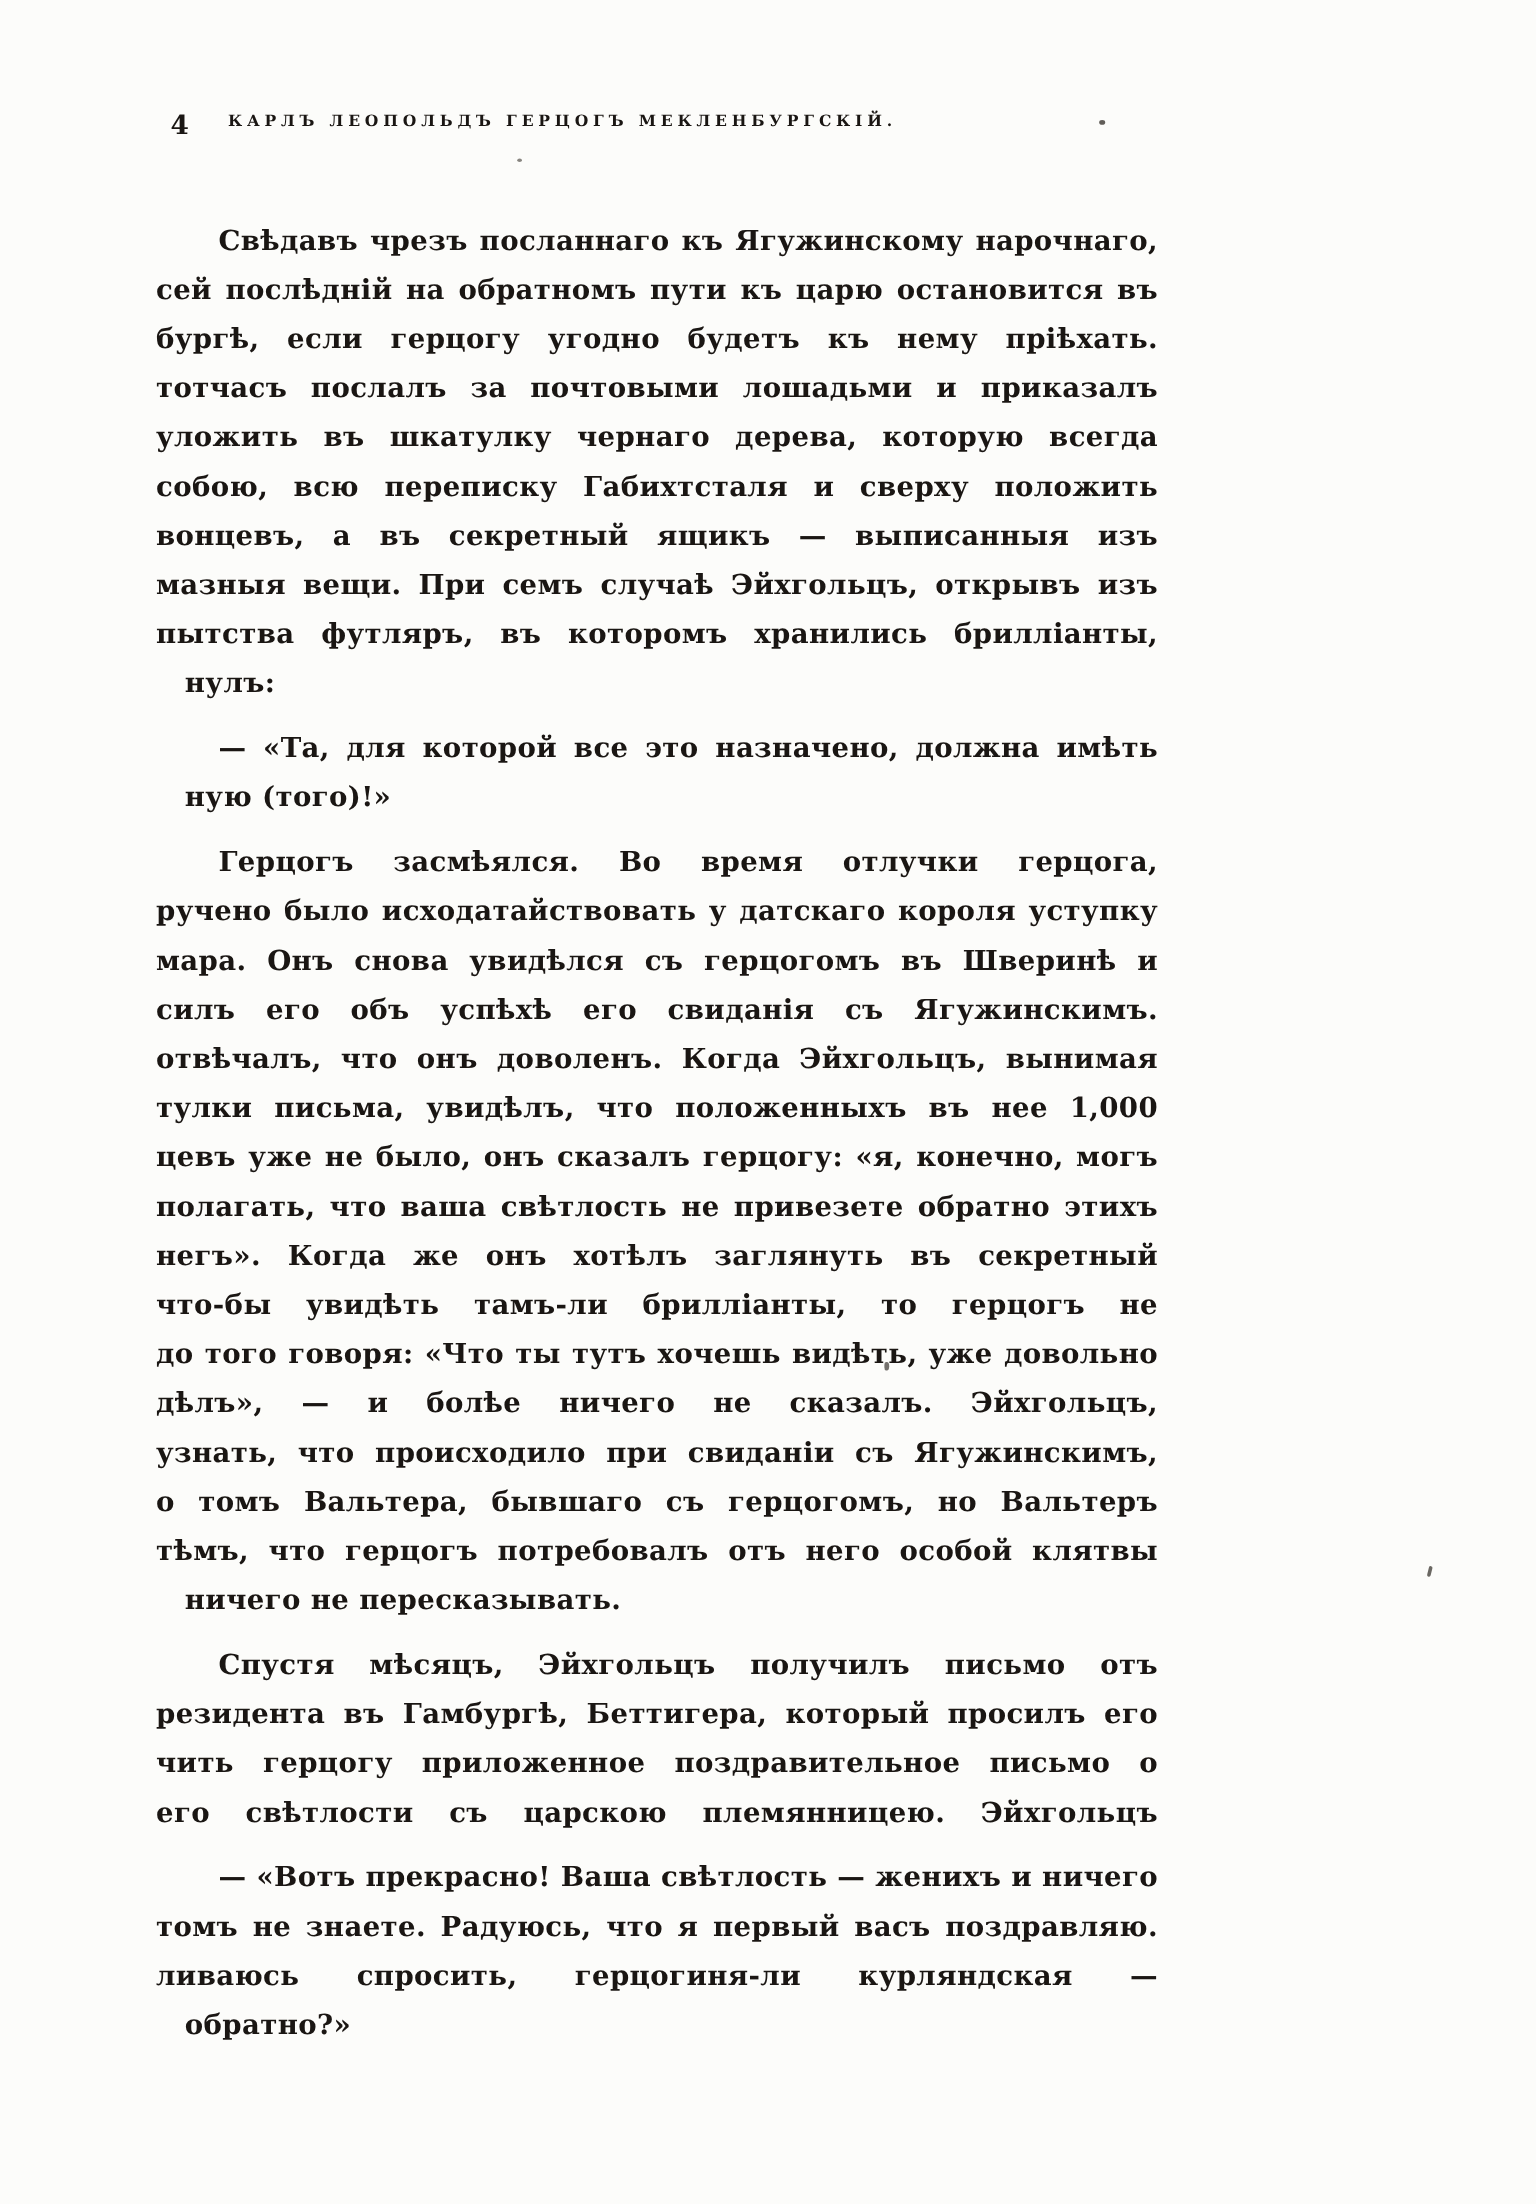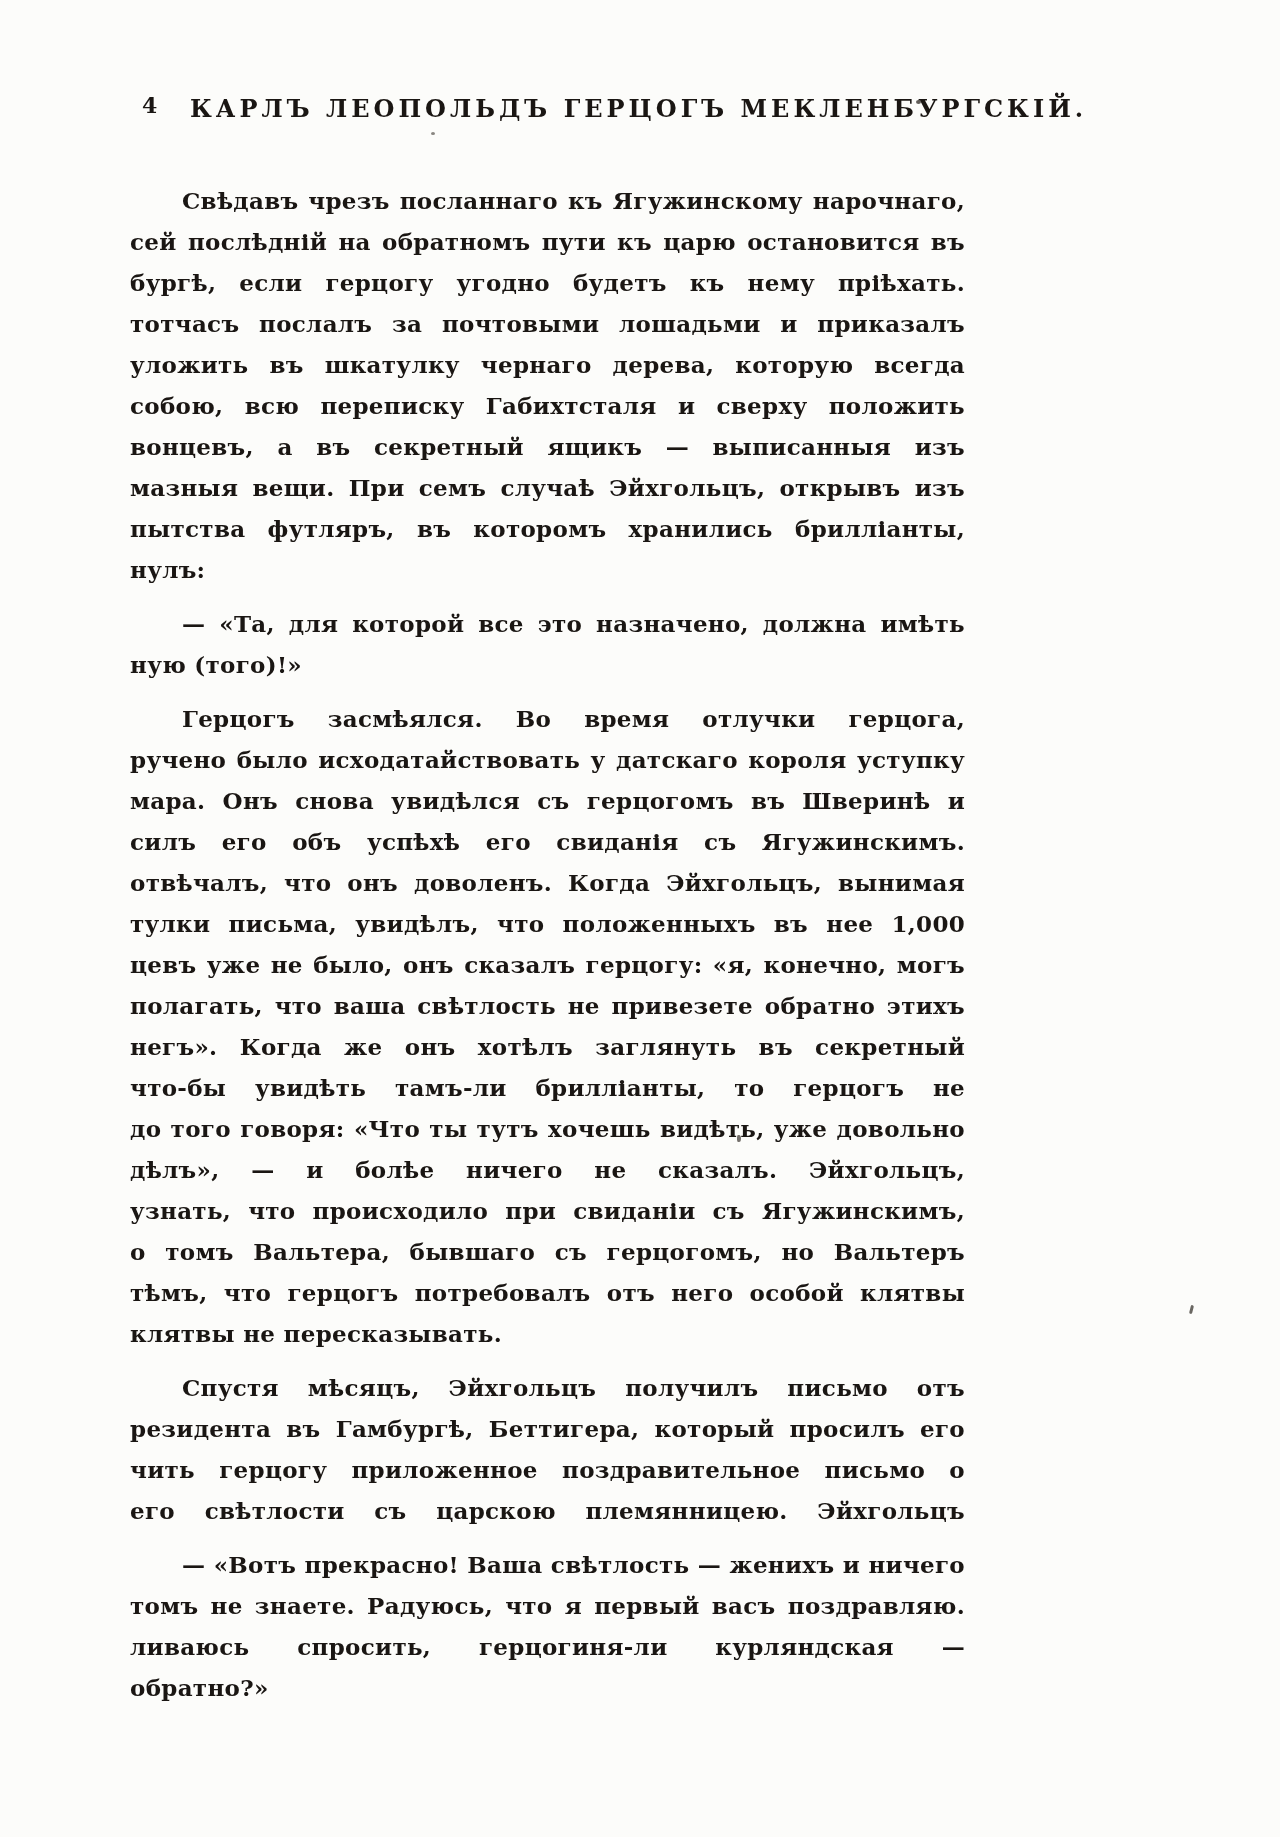--- a/index.html
+++ b/index.html
@@ -29,22 +29,22 @@
     left: 12px;
     top: 0;
     font-size: 22px;
     font-weight: bold;
   }
   .running-title {
     position: absolute;
     left: 60px;
     right: 4px;
     top: 2px;
-    text-align: right;
-    font-size: 24px;
+    text-align: left;
+    font-size: 13px;
     font-weight: bold;
     letter-spacing: 4px;
     white-space: nowrap;
   }
   .body-text {
     position: absolute;
     top: 180px;
     left: 130px;
     width: 835px;
     font-size: 23px;
@@ -59,20 +59,21 @@
     text-align: justify;
     text-align-last: justify;
     height: 41px;
     overflow: hidden;
   }
   .pline-first {
     text-indent: 52px;
   }
   .pline-last {
     text-align-last: left;
+    margin-left: 24px;
   }
   .speck {
     position: absolute;
     background: #3a352f;
     border-radius: 50%;
   }
   .speck-1 { left: 916px; top: 100px; width: 5px; height: 4px; opacity: .8; }
   .speck-3 { left: 737px; top: 1135px; width: 4px; height: 7px; opacity: .7; border-radius: 40% 60% 60% 40%; }
   .speck-4 { left: 1190px; top: 1305px; width: 3px; height: 9px; opacity: .75; transform: rotate(14deg); border-radius: 2px; }
   .speck-5 { left: 431px; top: 132px; width: 4px; height: 3px; opacity: .6; }
@@ -113,21 +114,21 @@
         <div class="pline">тулки письма, увидѣлъ, что положенныхъ въ нее 1,000 червон-</div>
         <div class="pline">цевъ уже не было, онъ сказалъ герцогу: «я, конечно, могъ пред-</div>
         <div class="pline">полагать, что ваша свѣтлость не привезете обратно этихъ де-</div>
         <div class="pline">негъ». Когда же онъ хотѣлъ заглянуть въ секретный ящикъ,</div>
         <div class="pline">что-бы увидѣть тамъ-ли брилліанты, то герцогъ не допустилъ его</div>
         <div class="pline">до того говоря: «Что ты тутъ хочешь видѣть, уже довольно ви-</div>
         <div class="pline">дѣлъ», — и болѣе ничего не сказалъ. Эйхгольцъ, любопытствуя</div>
         <div class="pline">узнать, что происходило при свиданіи съ Ягужинскимъ, спросилъ</div>
         <div class="pline">о томъ Вальтера, бывшаго съ герцогомъ, но Вальтеръ извинялся</div>
         <div class="pline">тѣмъ, что герцогъ потребовалъ отъ него особой клятвы никому</div>
-        <div class="pline pline-last">клятвы не пересказывать.</div>
+        <div class="pline pline-last">ничего не пересказывать.</div>
       </div>
       <div class="paragraph">
         <div class="pline pline-first">Спустя мѣсяцъ, Эйхгольцъ получилъ письмо отъ россійскаго</div>
         <div class="pline">резидента въ Гамбургѣ, Беттигера, который просилъ его вру-</div>
         <div class="pline">чить герцогу приложенное поздравительное письмо о помолвкѣ</div>
         <div class="pline">его свѣтлости съ царскою племянницею. Эйхгольцъ поднесъ оба</div>
       </div>
       <div class="paragraph">
         <div class="pline pline-first">— «Вотъ прекрасно! Ваша свѣтлость — женихъ и ничего о</div>
         <div class="pline">томъ не знаете. Радуюсь, что я первый васъ поздравляю. Осмѣ-</div>

